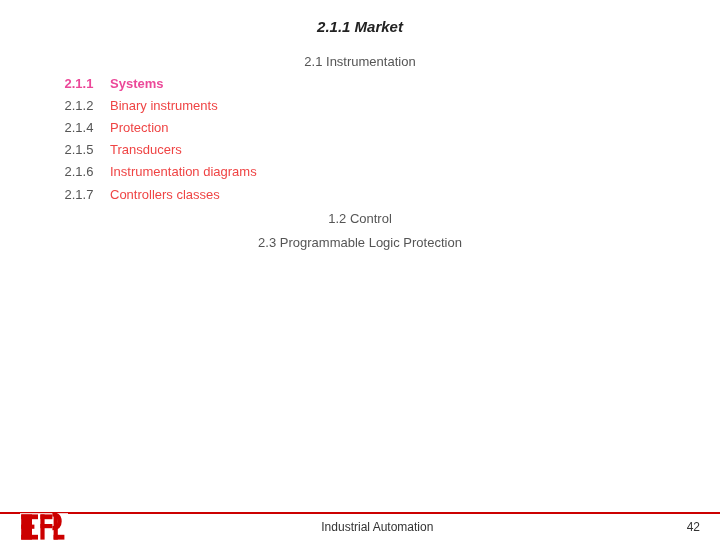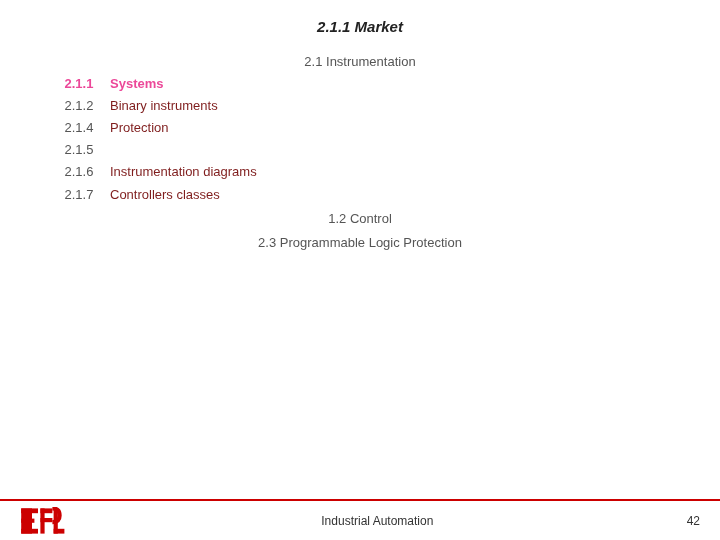--- a/index.html
+++ b/index.html
@@ -66,31 +66,31 @@
       gap: 12px;
       line-height: 1.7;
     }
 
     .toc-number {
       min-width: 38px;
       color: #555555;
     }
 
     .toc-label {
-      color: #7f1d1d;
+      color: #ef4444;
     }
 
     .toc-active .toc-label,
     .toc-active .toc-number {
       color: #ec4899;
       font-weight: bold;
     }
 
     .footer {
-      height: 41px;
+      height: 28px;
       border-top: 2px solid #cc0000;
       display: flex;
       align-items: center;
       padding: 0 20px;
       justify-content: space-between;
     }
 
     .footer-left {
       display: flex;
       align-items: center;
@@ -139,20 +139,21 @@
             <div class="toc-child-row">
               <span class="toc-number">2.1.2</span>
               <span class="toc-label">Binary instruments</span>
             </div>
             <div class="toc-child-row">
               <span class="toc-number">2.1.4</span>
               <span class="toc-label">Protection</span>
             </div>
             <div class="toc-child-row">
               <span class="toc-number">2.1.5</span>
+              <span class="toc-label">Transducers</span>
             </div>
             <div class="toc-child-row">
               <span class="toc-number">2.1.6</span>
               <span class="toc-label">Instrumentation diagrams</span>
             </div>
             <div class="toc-child-row">
               <span class="toc-number">2.1.7</span>
               <span class="toc-label">Controllers classes</span>
             </div>
           </div>

